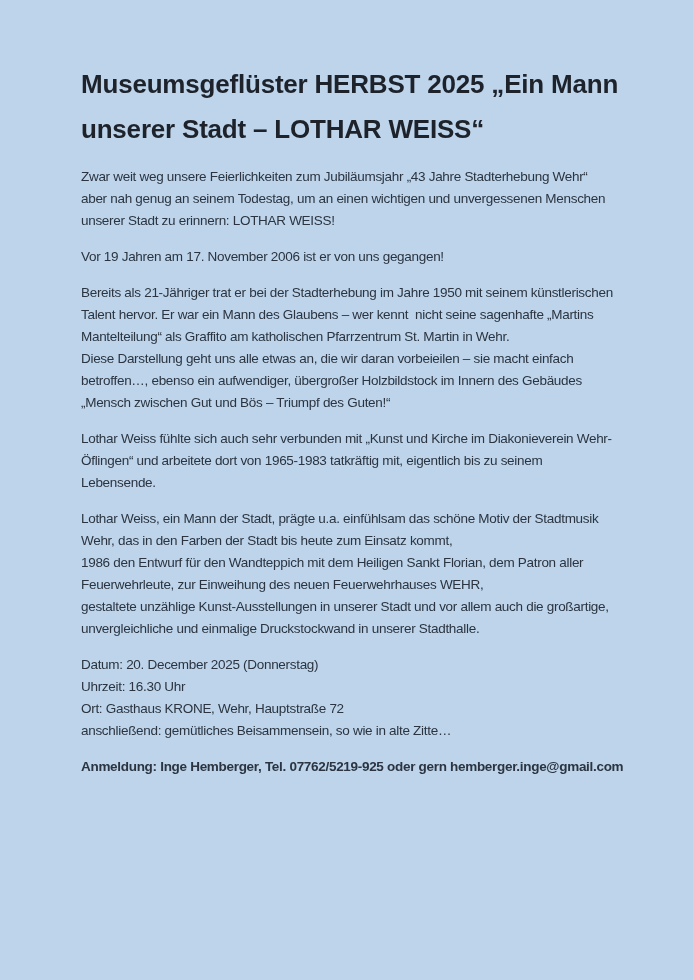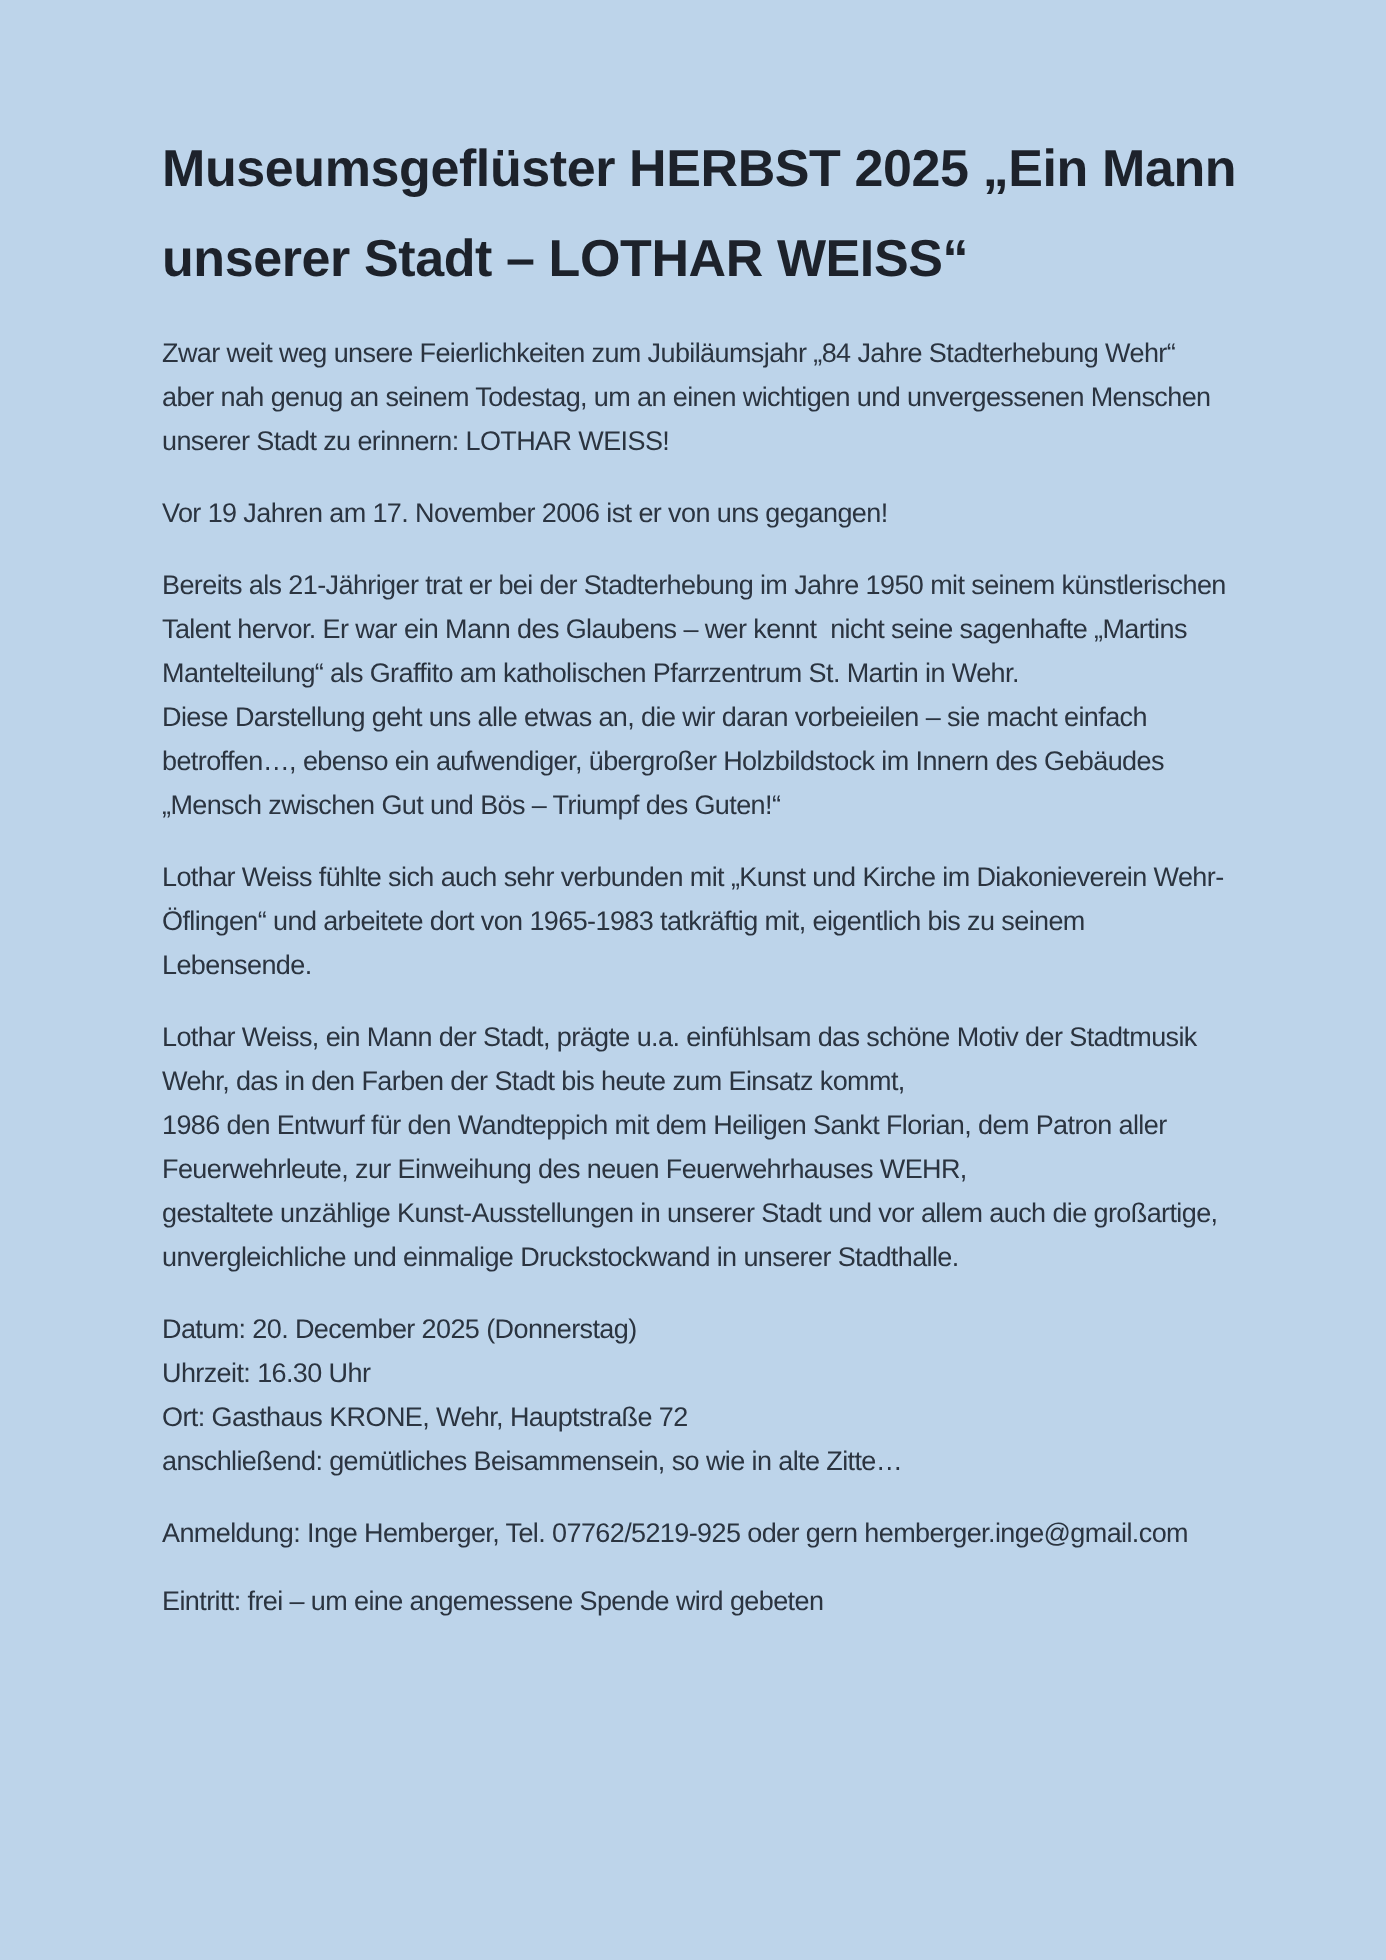--- a/index.html
+++ b/index.html
@@ -31,36 +31,36 @@
   }
   .para {
     font-size: 13.5px;
     line-height: 22px;
     letter-spacing: -0.3px;
     color: #2b3440;
     margin: 0 0 14px 0;
     white-space: pre;
   }
   .para.bold-line {
-    font-weight: 400;
-    margin-bottom: 12px;
+    font-weight: 700;
+    margin-bottom: 0;
   }
   .para.last-line {
     margin-bottom: 0;
   }
 </style>
 </head>
 <body>
 
 <div class="page">
 
   <h1 class="doc-title">Museumsgeflüster HERBST 2025 „Ein Mann
 unserer Stadt – LOTHAR WEISS“</h1>
 
-  <p class="para">Zwar weit weg unsere Feierlichkeiten zum Jubiläumsjahr „84 Jahre Stadterhebung Wehr“
+  <p class="para">Zwar weit weg unsere Feierlichkeiten zum Jubiläumsjahr „43 Jahre Stadterhebung Wehr“
 aber nah genug an seinem Todestag, um an einen wichtigen und unvergessenen Menschen
 unserer Stadt zu erinnern: LOTHAR WEISS!</p>
 
   <p class="para">Vor 19 Jahren am 17. November 2006 ist er von uns gegangen!</p>
 
   <p class="para">Bereits als 21-Jähriger trat er bei der Stadterhebung im Jahre 1950 mit seinem künstlerischen
 Talent hervor. Er war ein Mann des Glaubens – wer kennt  nicht seine sagenhafte „Martins
 Mantelteilung“ als Graffito am katholischen Pfarrzentrum St. Martin in Wehr.
 Diese Darstellung geht uns alle etwas an, die wir daran vorbeieilen – sie macht einfach
 betroffen…, ebenso ein aufwendiger, übergroßer Holzbildstock im Innern des Gebäudes
@@ -79,15 +79,14 @@
 unvergleichliche und einmalige Druckstockwand in unserer Stadthalle.</p>
 
 
   <p class="para">Datum: 20. December 2025 (Donnerstag)
 Uhrzeit: 16.30 Uhr
 Ort: Gasthaus KRONE, Wehr, Hauptstraße 72
 anschließend: gemütliches Beisammensein, so wie in alte Zitte…</p>
 
   <p class="para bold-line">Anmeldung: Inge Hemberger, Tel. 07762/5219-925 oder gern hemberger.inge@gmail.com</p>
 
-  <p class="para last-line">Eintritt: frei – um eine angemessene Spende wird gebeten</p>
 
 </div>
 
 </body></html>

